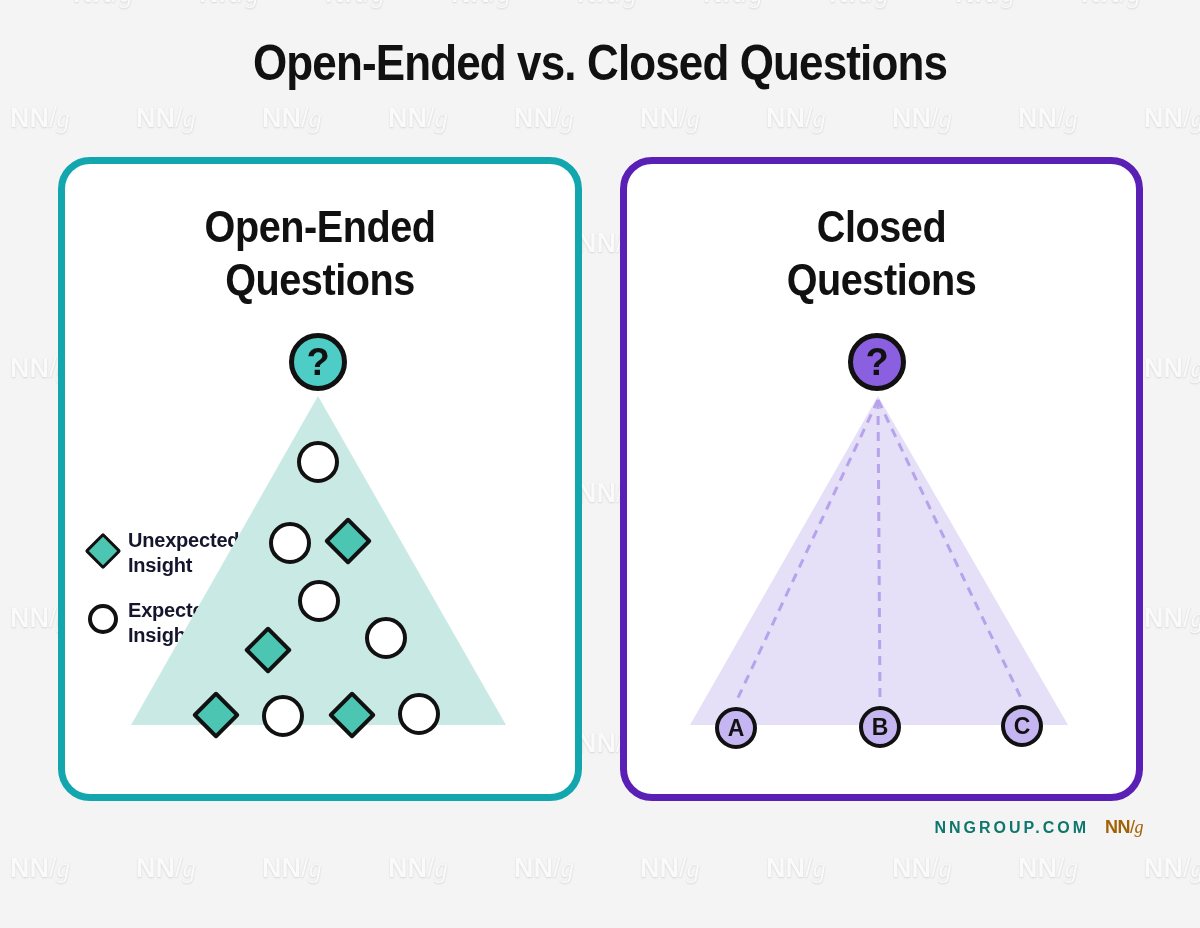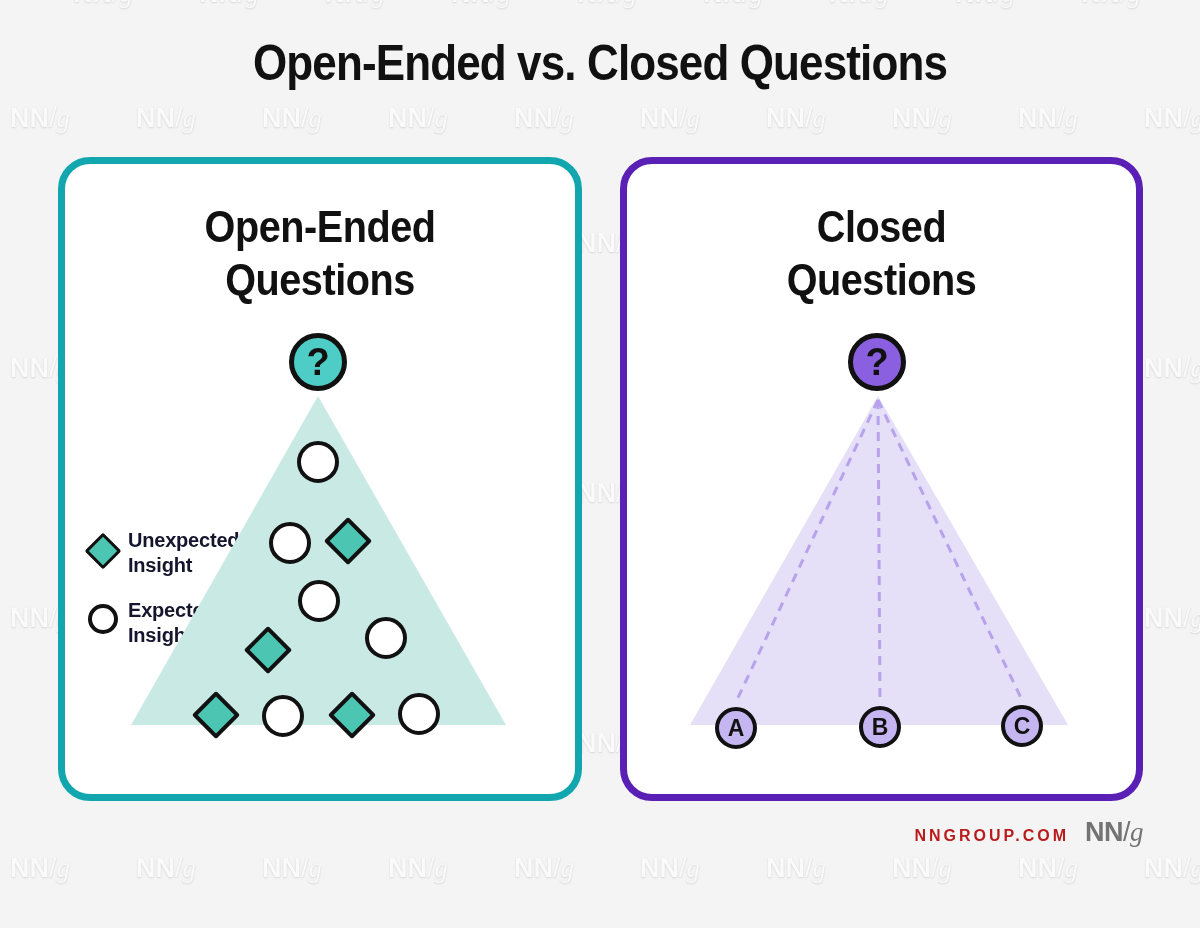--- a/index.html
+++ b/index.html
@@ -76,22 +76,22 @@
   .opt-circle{
     position:absolute;width:34px;height:34px;border:4px solid #111;border-radius:50%;
     background:var(--option-fill,#c5b5f0);
     display:flex;align-items:center;justify-content:center;
     font-size:23px;font-weight:700;color:#111;
   }
   
   #footer{
     position:absolute;top:817px;right:57px;display:flex;align-items:baseline;gap:16px;z-index:4;
   }
-  #site-name{font-size:16px;font-weight:600;letter-spacing:3px;color:#b91c1c;}
-  #logo{font-size:27px;color:#737373;letter-spacing:-0.5px;}
+  #site-name{font-size:16px;font-weight:600;letter-spacing:3px;color:#0f766e;}
+  #logo{font-size:18px;color:#a16207;letter-spacing:-0.5px;}
   #logo .logo-nn{font-weight:800;}
   #logo .logo-slash{font-weight:300;}
   #logo .logo-g{font-family:"Liberation Serif",serif;font-style:italic;font-weight:400;}
 </style>
 </head>
 <body>
 
 <div id="stage" style="--bg: #f5f4f4; --ink: #15152d; --teal-border: #12a7ae; --teal-fill: #4ecdc6; --teal-diamond: #4cc6b2; --purple-border: #5a1fb5; --purple-fill: #8b60e0; --option-fill: #c5b5f0; --wm: #fafafa;">
 
   <div id="watermarks">

